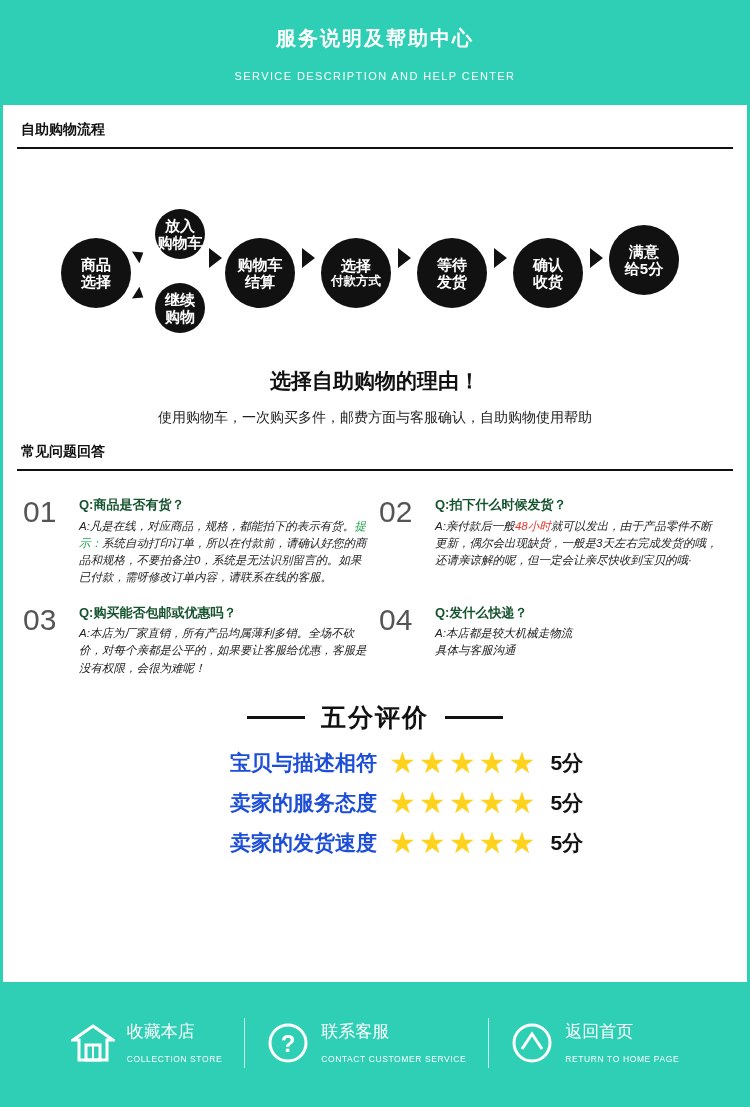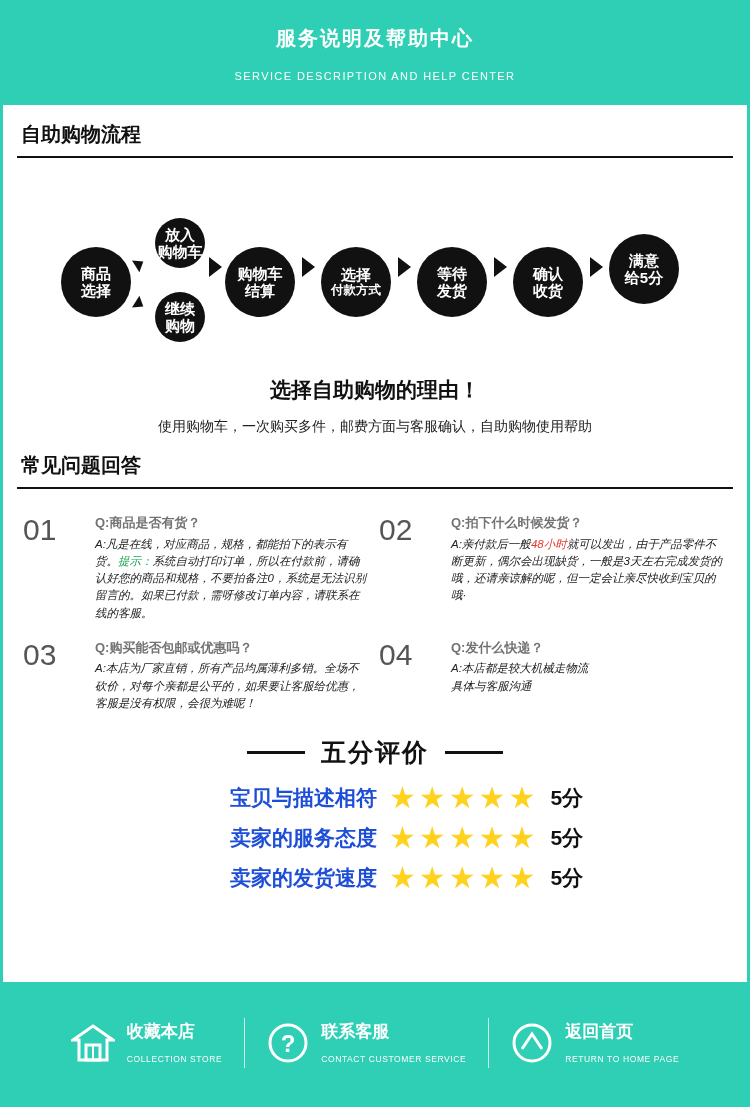--- a/index.html
+++ b/index.html
@@ -43,21 +43,21 @@
     font-size: 11px;
     letter-spacing: 1.4px;
     margin-top: 20px;
   }
 
   
   .section-title-wrap {
     padding: 0 14px;
   }
   .section-title {
-    font-size: 20px;
+    font-size: 14px;
     font-weight: bold;
     color: #111;
     padding: 16px 0 8px 4px;
     border-bottom: 2px solid #111;
   }
 
   
   .flow {
     position: relative;
     height: 160px;
@@ -127,40 +127,39 @@
     display: flex;
     flex-wrap: wrap;
     padding: 14px 16px 0 16px;
     box-sizing: border-box;
   }
   .faq-item {
     width: 50%;
     display: flex;
     box-sizing: border-box;
     padding: 10px 8px 6px 4px;
-    gap: 16px;
   }
   .faq-num {
     font-size: 30px;
     color: #555;
     font-weight: normal;
     width: 56px;
     flex: 0 0 56px;
     line-height: 1;
     padding-top: 2px;
   }
   .faq-body {
     flex: 1;
     font-size: 11.5px;
     line-height: 1.5;
   }
   .faq-q {
     font-weight: bold;
     font-size: 13px;
-    color: #737373;
+    color: #14532d;
     margin-bottom: 3px;
   }
   .faq-a {
     color: #222;
     font-style: italic;
   }
   .hl-green {
     color: #1aa34a;
   }
   .hl-red {
@@ -234,21 +233,21 @@
   .foot-sep {
     width: 1px;
     height: 50px;
     background: rgba(255,255,255,0.75);
   }
   .foot-text {
     margin-left: 12px;
   }
   .foot-label {
     font-size: 17px;
-    font-weight: bold;
+    font-weight: normal;
     line-height: 1.2;
   }
   .foot-sub {
     font-size: 8.5px;
     letter-spacing: 0.6px;
     margin-top: 12px;
   }
   .foot-icon svg { display: block; }
 </style>
 </head>

